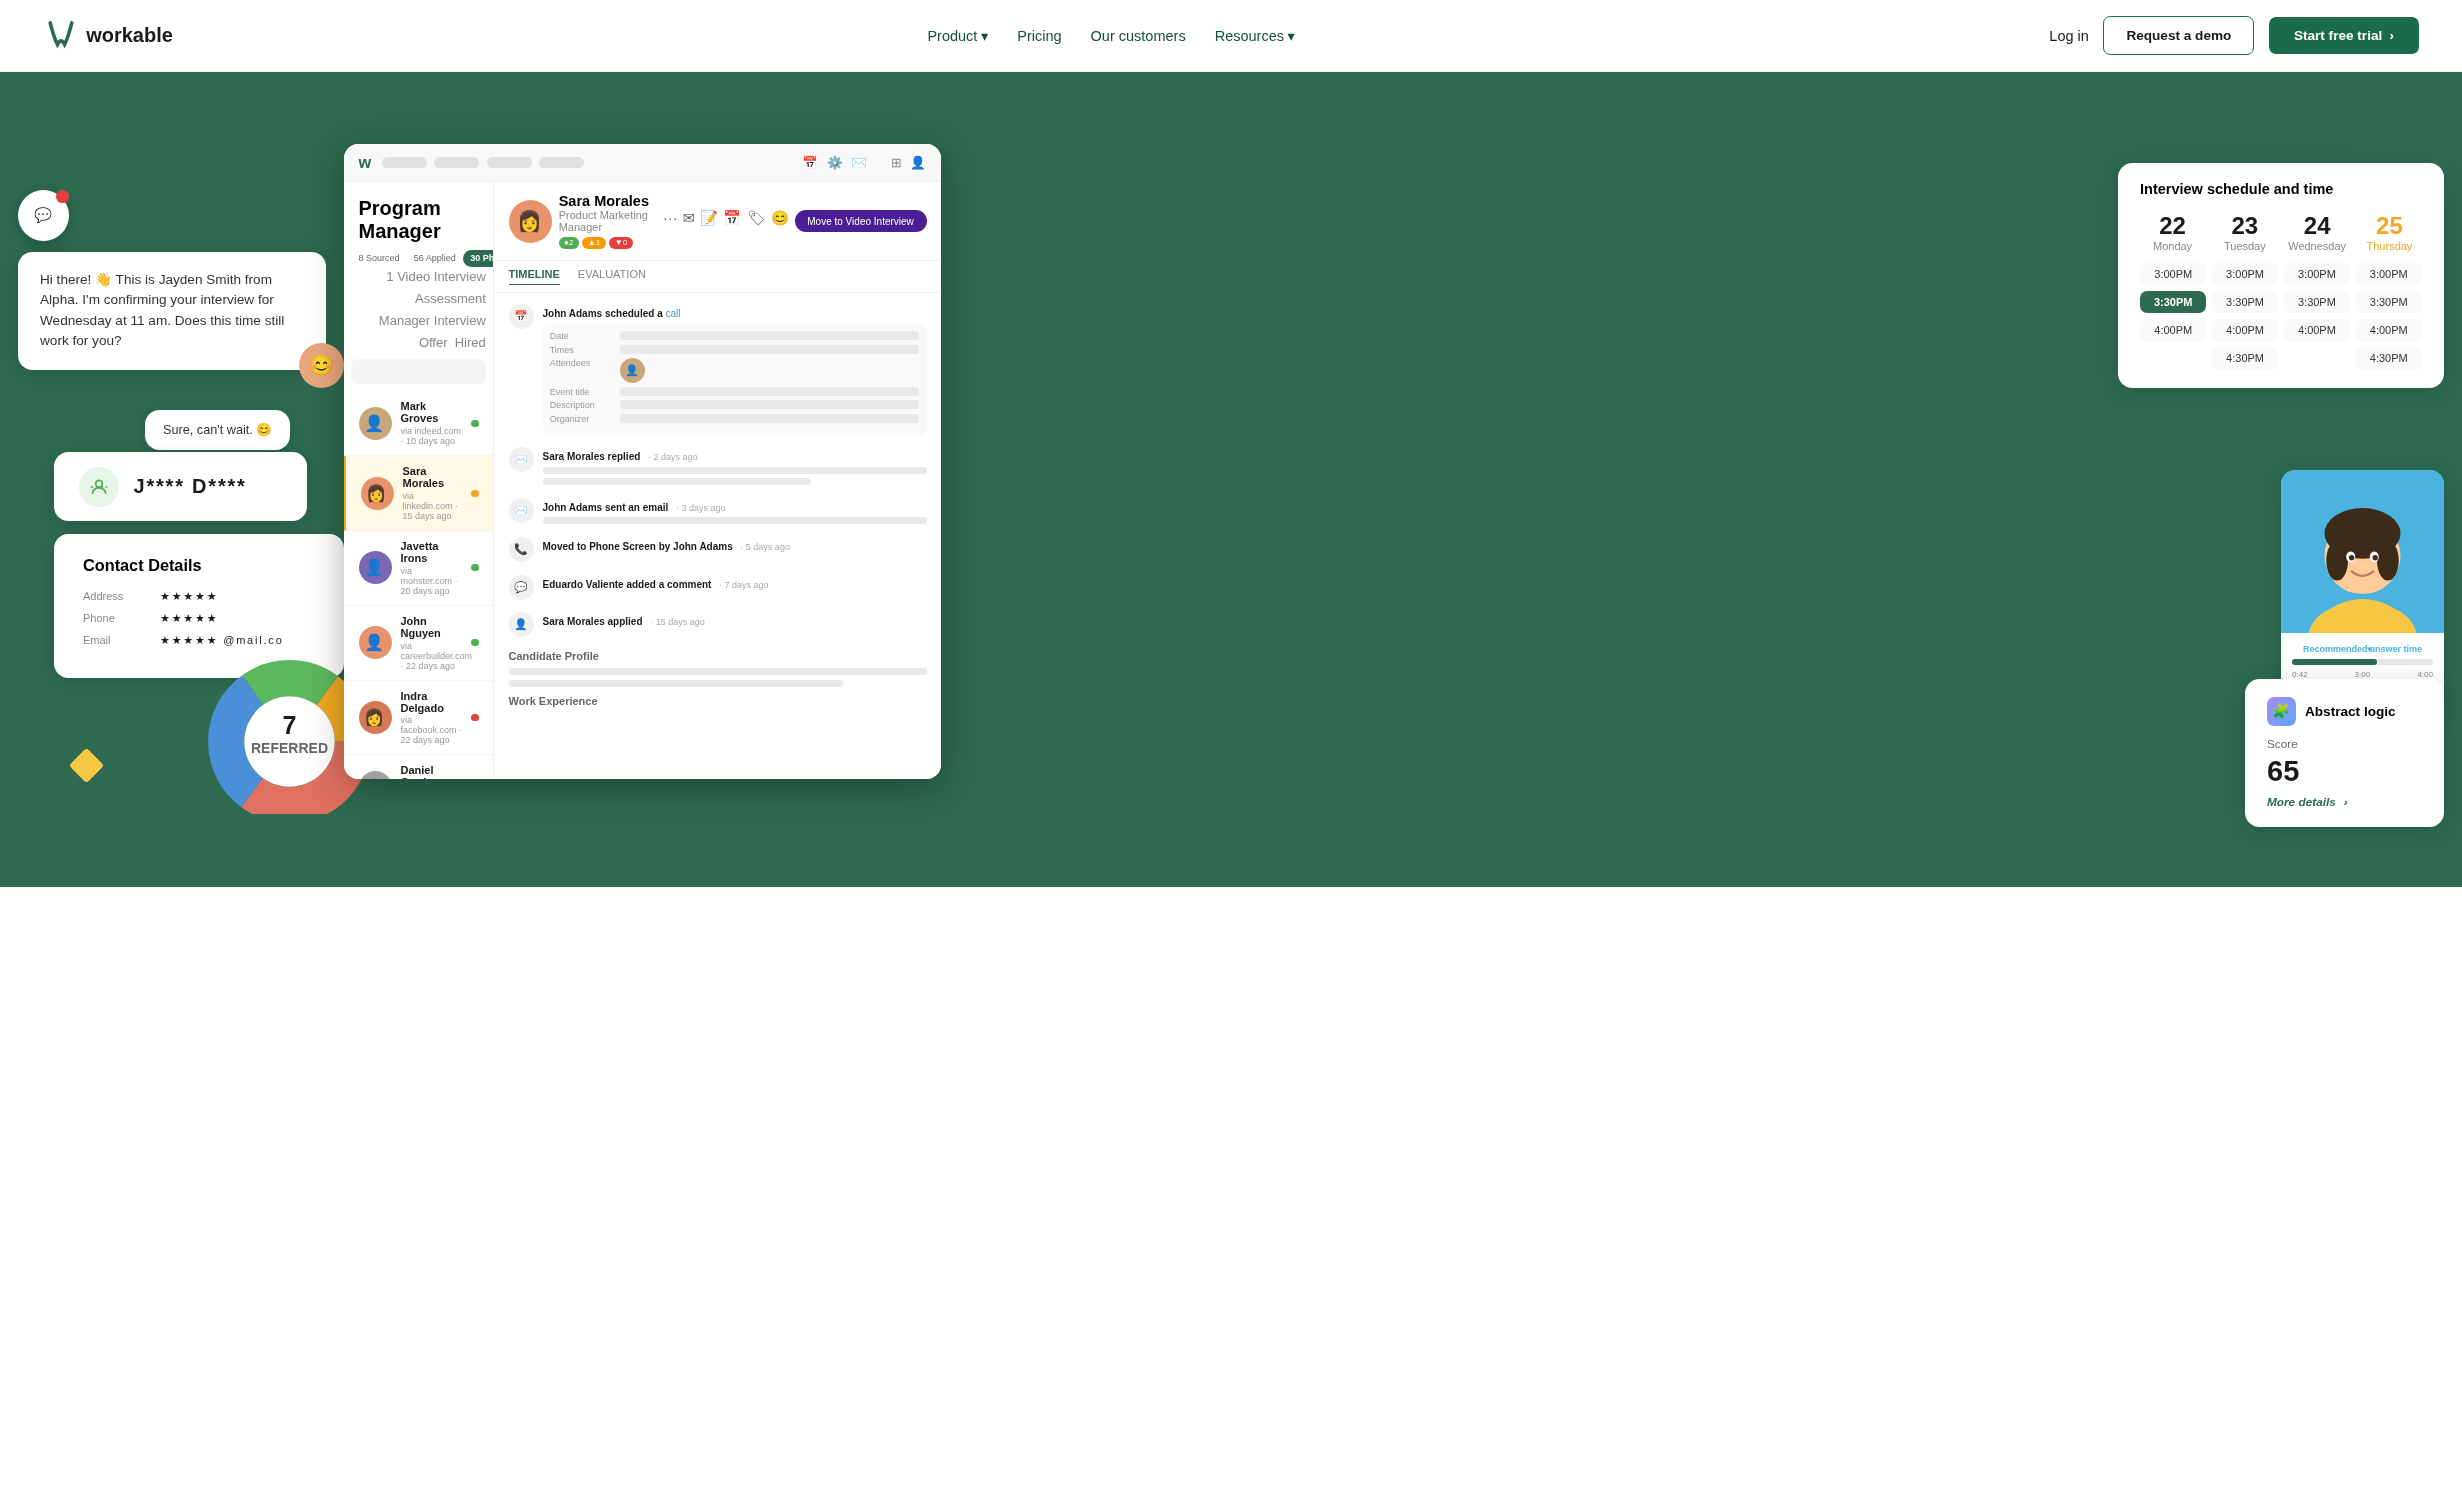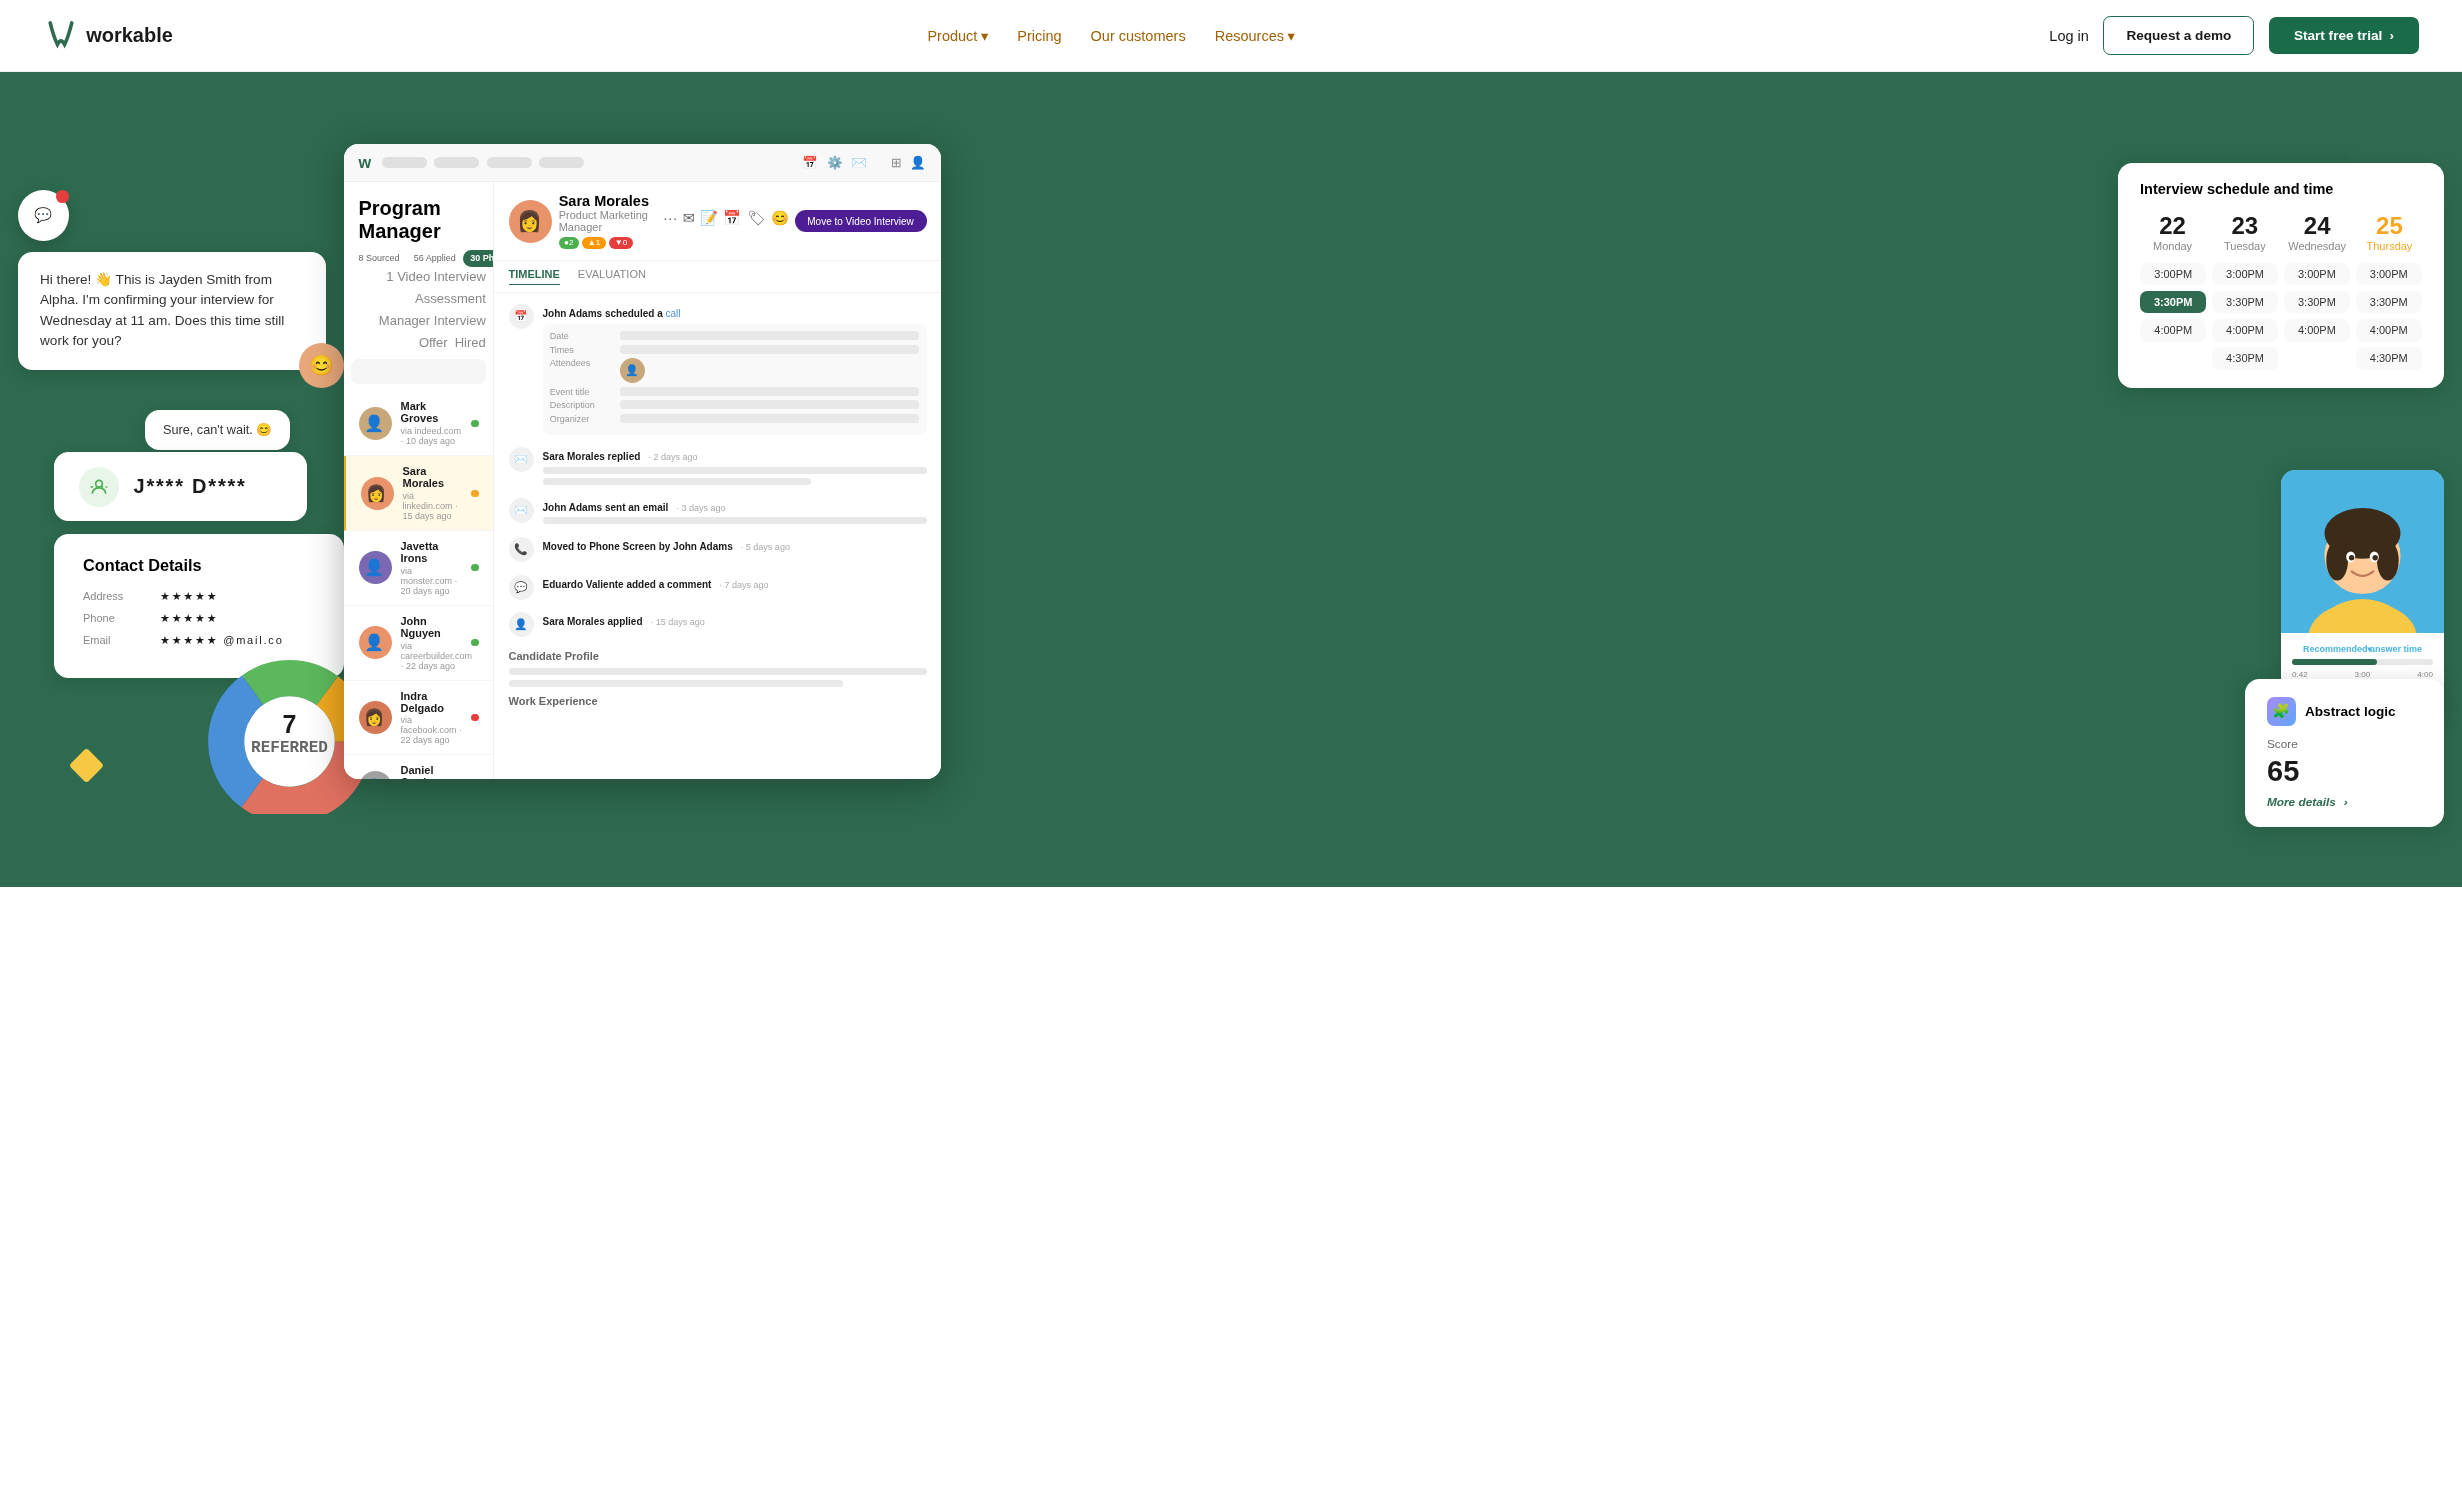--- a/index.html
+++ b/index.html
@@ -6,21 +6,21 @@
     body { font-family: -apple-system, BlinkMacSystemFont, 'Segoe UI', sans-serif; background: #fff; overflow-x: hidden; }
 
     
     .navbar {
       display: flex; align-items: center; justify-content: space-between;
       padding: 0 43px; height: 72px; background: #fff;
       border-bottom: 0.9px solid #eee; position: relative; z-index: 10;
     }
     .nav-logo-text { font-size: 20px; font-weight: 700; color: #1a1a1a; }
     .nav-links { display: flex; align-items: center; gap: 29px; }
-    .nav-link { font-size: 14.5px; color: #a16207; font-weight: 500; cursor: pointer; display: flex; align-items: flex-end; gap: 3.6px; text-decoration: none; }
+    .nav-link { font-size: 14.5px; color: #14532d; font-weight: 500; cursor: pointer; display: flex; align-items: flex-end; gap: 3.6px; text-decoration: none; }
     .nav-actions { display: flex; align-items: center; gap: 14.5px; }
     .btn-login { font-size: 14.5px; color: #1a1a1a; background: none; border: none; cursor: pointer; font-weight: 500; }
     .btn-demo { font-size: 13.6px; padding: 11px 22px; border: 1.8px solid #1a6b4a; border-radius: 7.2px; background: none; color: #1a1a1a; cursor: pointer; font-weight: 600; }
     .btn-trial { font-size: 13.6px; padding: 11px 25px; border-radius: 7.2px; background: #1a6b4a; color: #fff; border: none; cursor: pointer; font-weight: 600; display: flex; align-items: center; gap: 7.2px; }
 
     
     .hero {
       background: #2d6a4f; min-height: 815px; position: relative;
       padding: 54px 43px 72px; overflow: hidden;
     }
@@ -212,21 +212,21 @@
     
     .pie-chart-wrap {
       position: relative; width: 181px; height: 163px;
     }
     .pie-center-label {
       position: absolute; top: 50%; left: 50%;
       transform: translate(-50%, -50%);
       text-align: center;
     }
     .pie-num { font-size: 25px; font-weight: 800; color: #1a1a1a; }
-    .pie-sub { font-size: 16px; color: #666; font-weight: 600; font-family: Liberation Mono, monospace; }
+    .pie-sub { font-size: 14px; color: #666; font-weight: 600; }
   </style>
 </head>
 <body>
 
 <nav class="navbar">
   <div class="wk-logo">
     <svg width="36" height="33" viewBox="0 0 40 36" fill="none" xmlns="http://www.w3.org/2000/svg">
       <path d="M8 4 Q12 20 16 28 Q20 20 24 28 Q28 20 32 4" stroke="#2d6a4f" stroke-width="4" fill="none" stroke-linecap="round"></path>
     </svg>
     <span class="nav-logo-text">workable</span>

